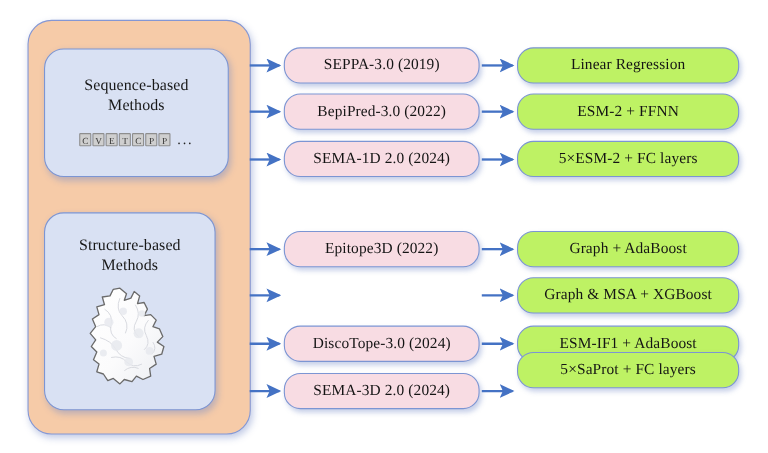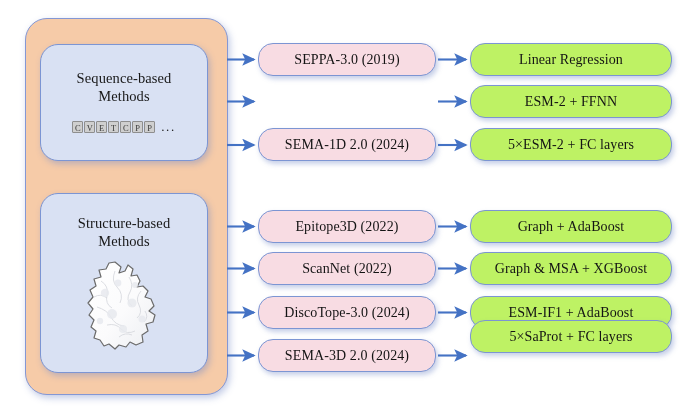--- a/index.html
+++ b/index.html
@@ -22,21 +22,21 @@
     position:absolute;
     background:#D9E1F3;
     border:1.4px solid #7C95D3;
     border-radius:18px;
     box-shadow:2px 3px 6px rgba(120,140,200,.45);
     box-sizing:border-box;
     display:flex;flex-direction:column;
     align-items:center;justify-content:center;
   }
   #cat-sequence{left:40px;top:44px;width:168px;height:117px;}
-  #cat-structure{left:40px;top:193px;width:168px;height:180px;}
+  #cat-structure{left:40px;top:193px;width:156px;height:180px;}
 
   .cat-title{
     font-size:14.5px;color:#181818;line-height:1.22;text-align:center;
     letter-spacing:.1px;
   }
 
   
   .seq-row{display:flex;align-items:center;gap:1px;margin-top:14px;}
   .aa{
     width:11px;height:12px;line-height:12px;
@@ -127,23 +127,23 @@
         <circle cx="38" cy="70" r="4"></circle>
         <circle cx="57" cy="60" r="3.6"></circle>
         <circle cx="33" cy="24" r="3.4"></circle>
         <circle cx="15" cy="62" r="3.2"></circle>
         <circle cx="50" cy="26" r="3"></circle>
       </g>
     </svg>
   </div>
 
   <div class="node pink" style="top:43px">SEPPA-3.0 (2019)</div>
+  <div class="node pink" style="top:85px">BepiPred-3.0 (2022)</div>
   <div class="node pink" style="top:128px">SEMA-1D 2.0 (2024)</div>
   <div class="node pink" style="top:210px">Epitope3D (2022)</div>
-  <div class="node pink" style="top:252px">ScanNet (2022)</div>
   <div class="node pink" style="top:296px">DiscoTope-3.0 (2024)</div>
   <div class="node pink" style="top:339px">SEMA-3D 2.0 (2024)</div>
 
   <div class="node blue" style="top:43px">Linear Regression</div>
   <div class="node blue" style="top:85px">ESM-2 + FFNN</div>
   <div class="node blue" style="top:128px">5×ESM-2 + FC layers</div>
   <div class="node blue" style="top:252px">Graph &amp; MSA + XGBoost</div>
   <div class="node blue" style="top:210px">Graph + AdaBoost</div>
   <div class="node blue" style="top:296px">ESM-IF1 + AdaBoost</div>
   <div class="node blue" style="top:320px">5×SaProt + FC layers</div>

